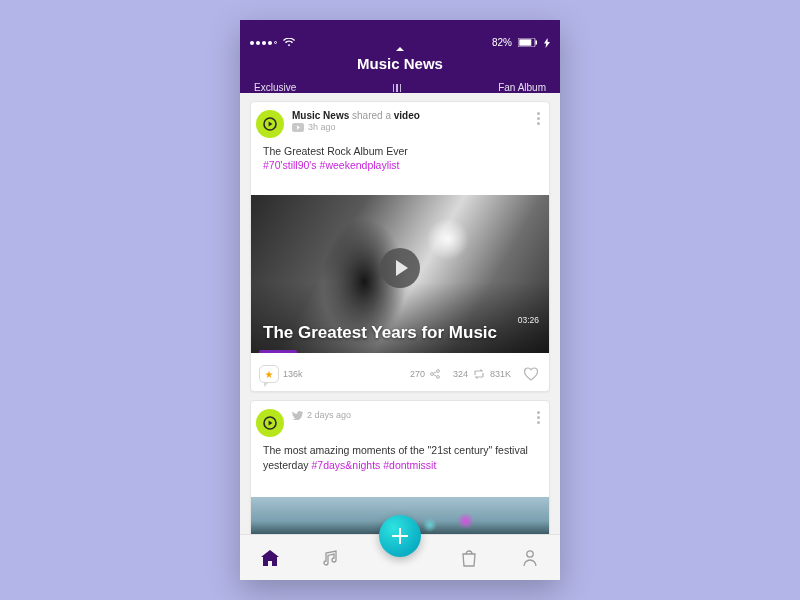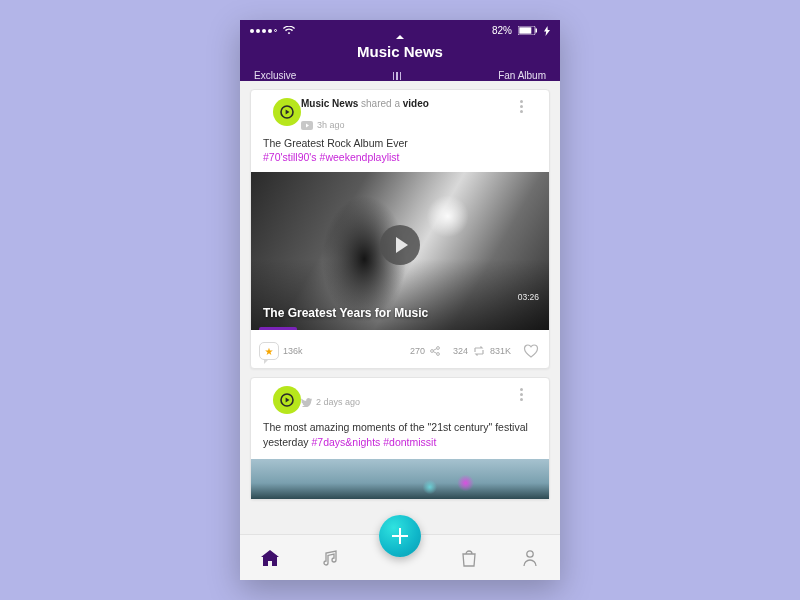--- a/index.html
+++ b/index.html
@@ -14,21 +14,21 @@
     background: #f1f1f1;
     box-shadow: 0 10px 30px rgba(0,0,0,.25);
     display: flex; flex-direction: column;
     position: relative; overflow: hidden;
   }
   .header { background: #3f0f6b; color: #fff; }
   .status-bar {
     display: flex; align-items: center; justify-content: space-between;
     padding: 5px 10px 3px; font-size: 10px; color: #fff;
   }
-  .status-left, .status-right { display: flex; align-items: center; gap: 6px; }
+  .status-left, .status-right { display: flex; align-items: center; gap: 6px; margin-top: 12px; }
   .dots { display: flex; gap: 2px; }
   .dot { width: 4px; height: 4px; border-radius: 50%; background: #fff; }
   .dot.hollow { background: transparent; border: 0.8px solid #fff; width:3px; height:3px; }
   .title-bar { text-align: center; font-weight: 700; font-size: 15px; padding: 4px 0 6px; position: relative; }
   .mini-icon {
     position: absolute; left: 50%; top: -4px; transform: translateX(-50%);
     width: 8px; height: 4px;
   }
   .tabs {
     display: flex; justify-content: space-between; align-items: center;
@@ -41,34 +41,34 @@
   .feed {
     flex: 1; overflow: hidden; padding: 8px 10px 0;
     display: flex; flex-direction: column; gap: 8px;
   }
   .card {
     background: #fff; border: 1px solid #e4e4e4; border-radius: 4px;
     box-shadow: 0 1px 2px rgba(0,0,0,.05);
     display: flex; flex-direction: column;
   }
   .card-head {
-    display: flex; align-items: flex-start; padding: 8px 22px 4px;
+    display: flex; align-items: flex-start; gap: 8px; padding: 8px 5px 4px;
   }
   .avatar {
     width: 28px; height: 28px; border-radius: 50%;
     background: #b7e61c; display: flex; align-items: center; justify-content: center;
     flex-shrink: 0;
   }
   .head-text { flex: 1; font-size: 10px; color: #999; }
   .head-text .author { color: #222; font-weight: 700; }
   .head-text .obj { color: #222; font-weight: 700; }
-  .head-sub { display: flex; align-items: center; gap: 4px; margin-top: 11px; color: #aaa; font-size: 9px; text-align: center; }
+  .head-sub { display: flex; align-items: center; gap: 4px; margin-top: 1px; color: #aaa; font-size: 9px; text-align: center; }
   .more-dots { display:flex; flex-direction:column; gap:2px; padding:2px 4px; cursor:pointer; }
   .more-dots span{ width:3px; height:3px; border-radius:50%; background:#bbb; }
-  .card-body { padding: 2px 12px 8px; font-size: 10.5px; color:#333; line-height:1.35; }
+  .card-body { padding: 2px 12px 23px; font-size: 10.5px; color:#333; line-height:1.35; }
   .hash { color:#c726d9; }
   .media {
     position: relative; width: 100%; height: 158px;
     background: linear-gradient(120deg,#2a2a2a,#595959 30%,#d9d9d9 55%,#6e6e6e 75%,#2f2f2f);
     overflow: hidden;
   }
   .media::before{
     content:""; position:absolute; inset:0;
     background:
       radial-gradient(ellipse 60px 90px at 38% 55%, #151515 0%, transparent 70%),
@@ -76,21 +76,21 @@
       linear-gradient(180deg, rgba(0,0,0,0) 55%, rgba(0,0,0,.55) 100%);
   }
   .play-btn {
     position:absolute; left:50%; top:46%; transform:translate(-50%,-50%);
     width:40px; height:40px; border-radius:50%;
     background:rgba(80,80,80,.85); display:flex; align-items:center; justify-content:center;
   }
   .play-btn::after{ content:""; border-left:12px solid #e6e6e6; border-top:8px solid transparent; border-bottom:8px solid transparent; margin-left:3px;}
   .media-title {
     position:absolute; left:12px; bottom:10px; right:50px;
-    color:#fff; font-weight:700; font-size:12px; text-shadow:0 1px 3px rgba(0,0,0,.6);
+    color:#fff; font-weight:700; font-size:17px; text-shadow:0 1px 3px rgba(0,0,0,.6);
   }
   .media-time { position:absolute; right:10px; bottom:28px; color:#fff; font-size:8.5px; opacity:.9;}
   .badge {
     position:absolute; left:8px; bottom:-9px; background:#7a23b8; color:#fff;
     font-size:8px; font-weight:600; padding:1.5px 6px 1.5px 4px; border-radius:2px;
     display:flex; align-items:center; gap:2px; z-index:2;
   }
   .card-actions{
     display:flex; align-items:center; gap:12px; padding:12px 10px 8px 8px;
     font-size:9px; color:#9a9a9a;

